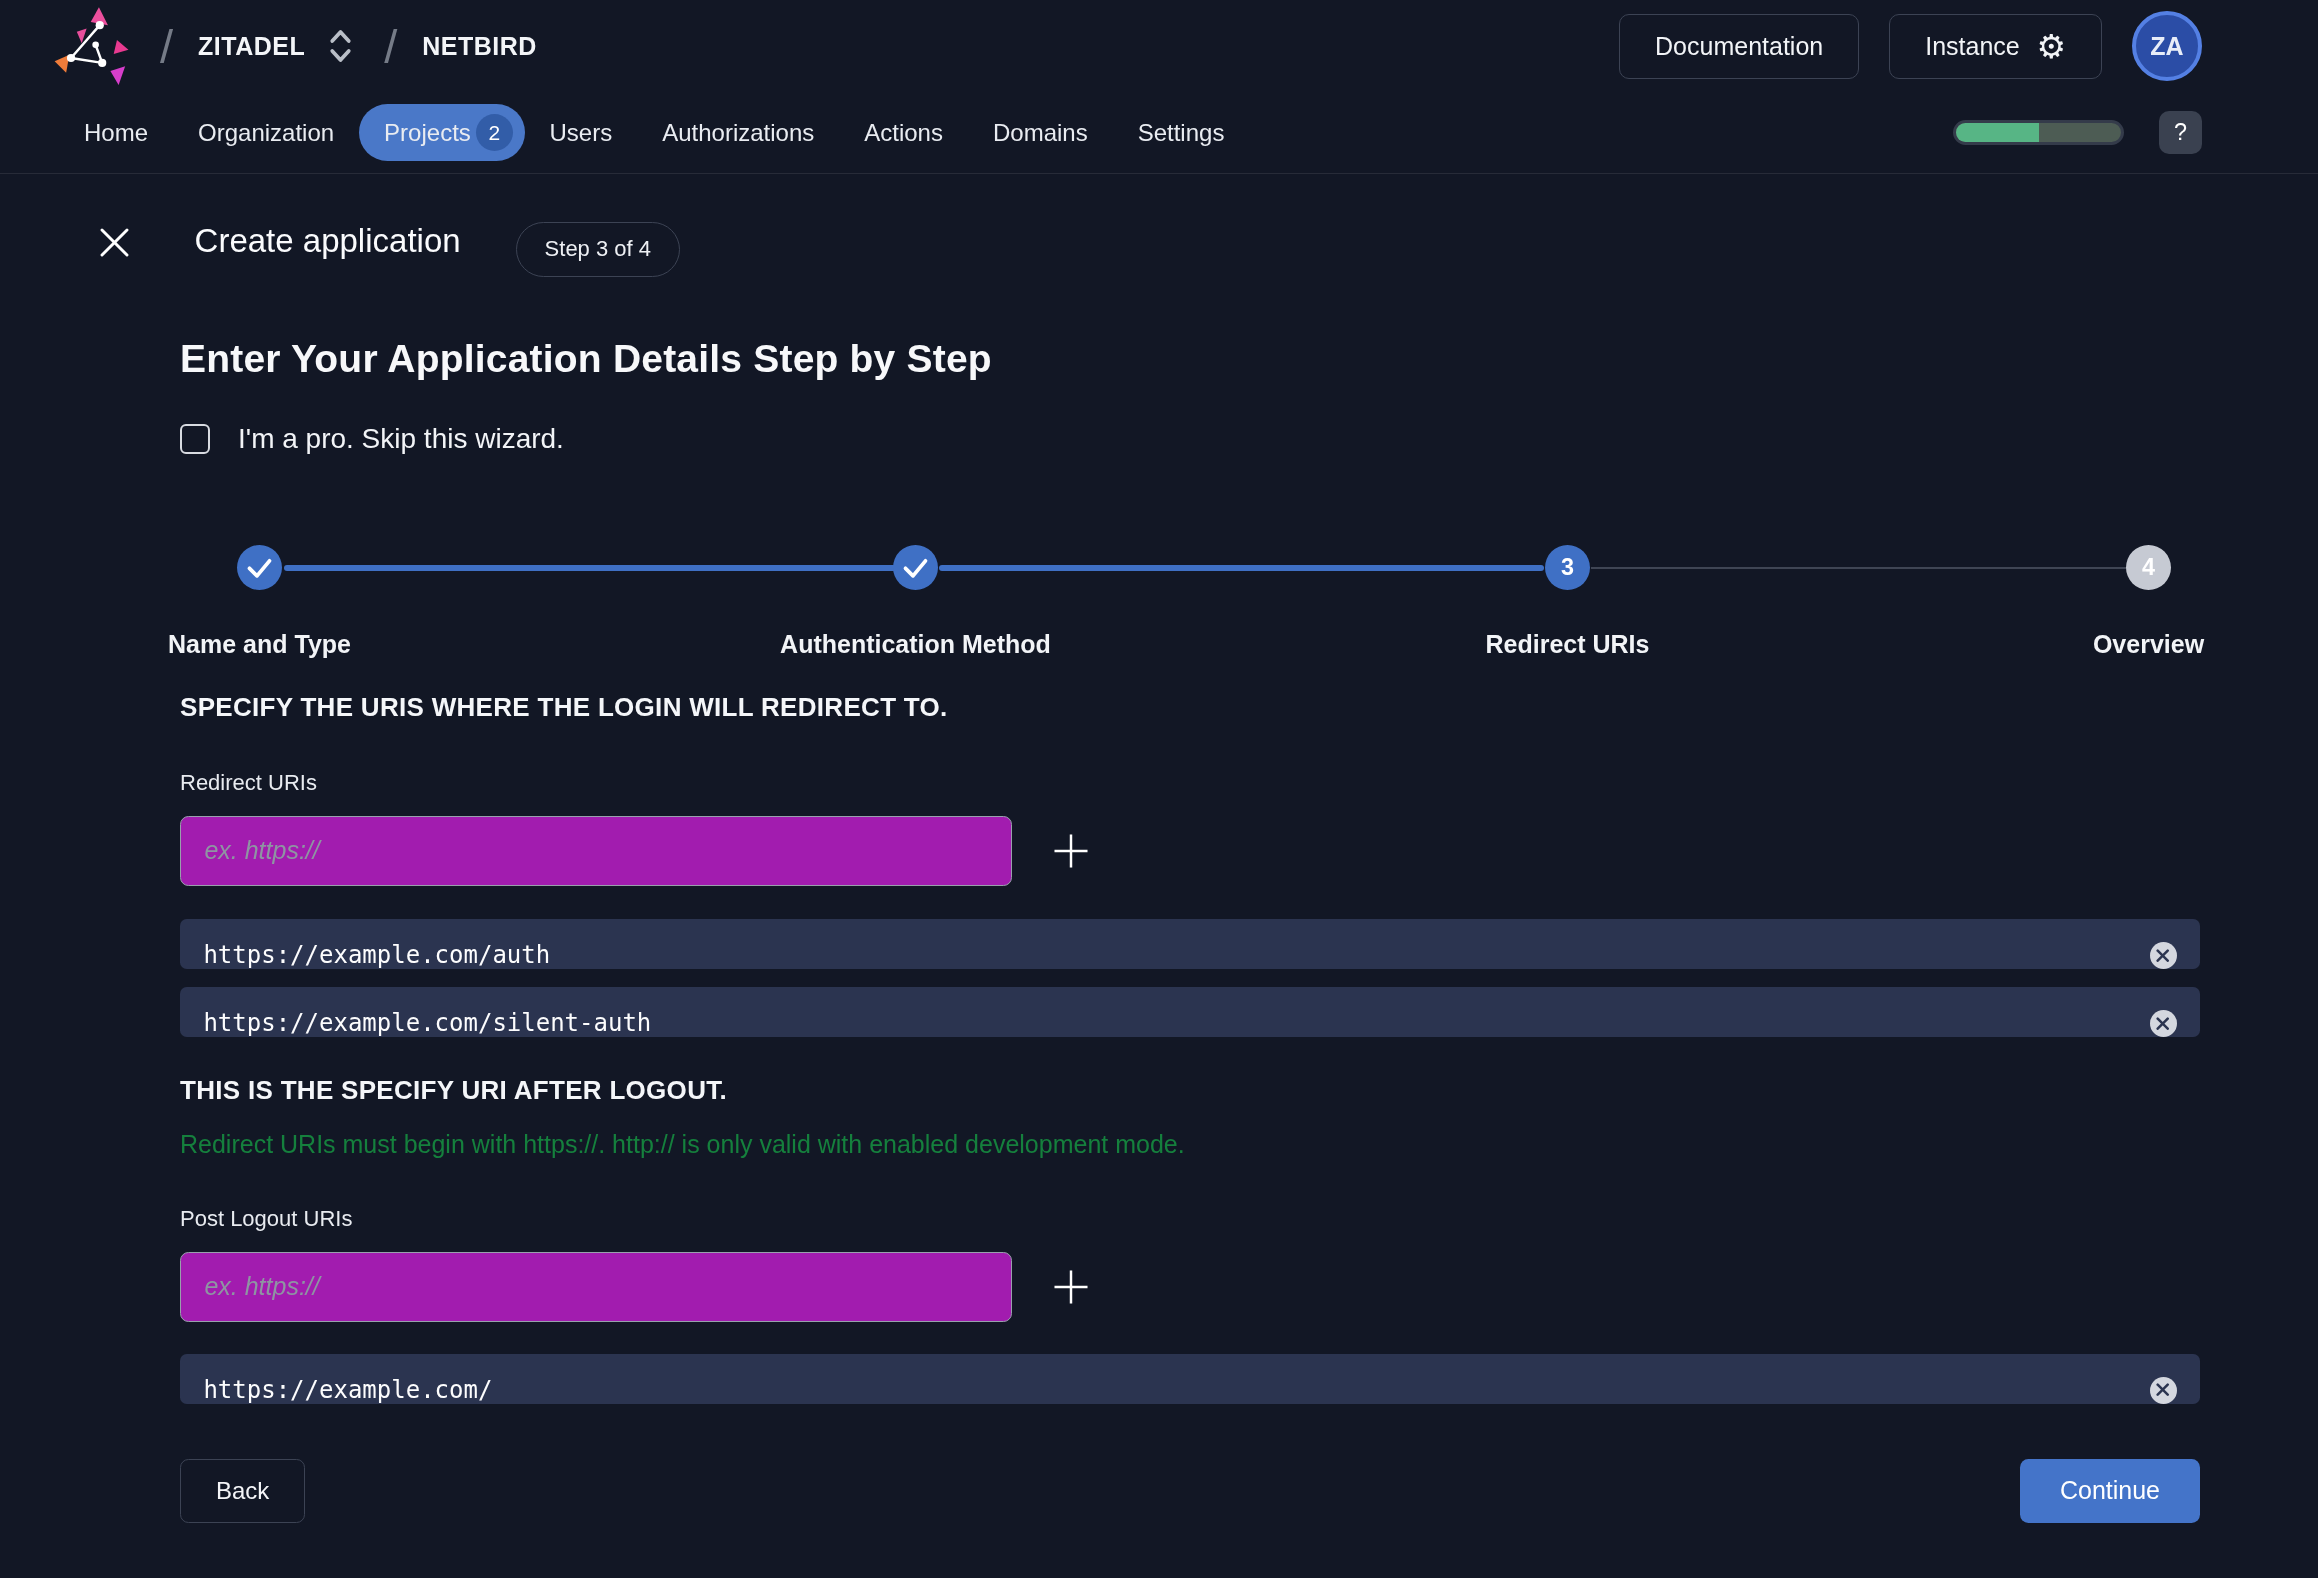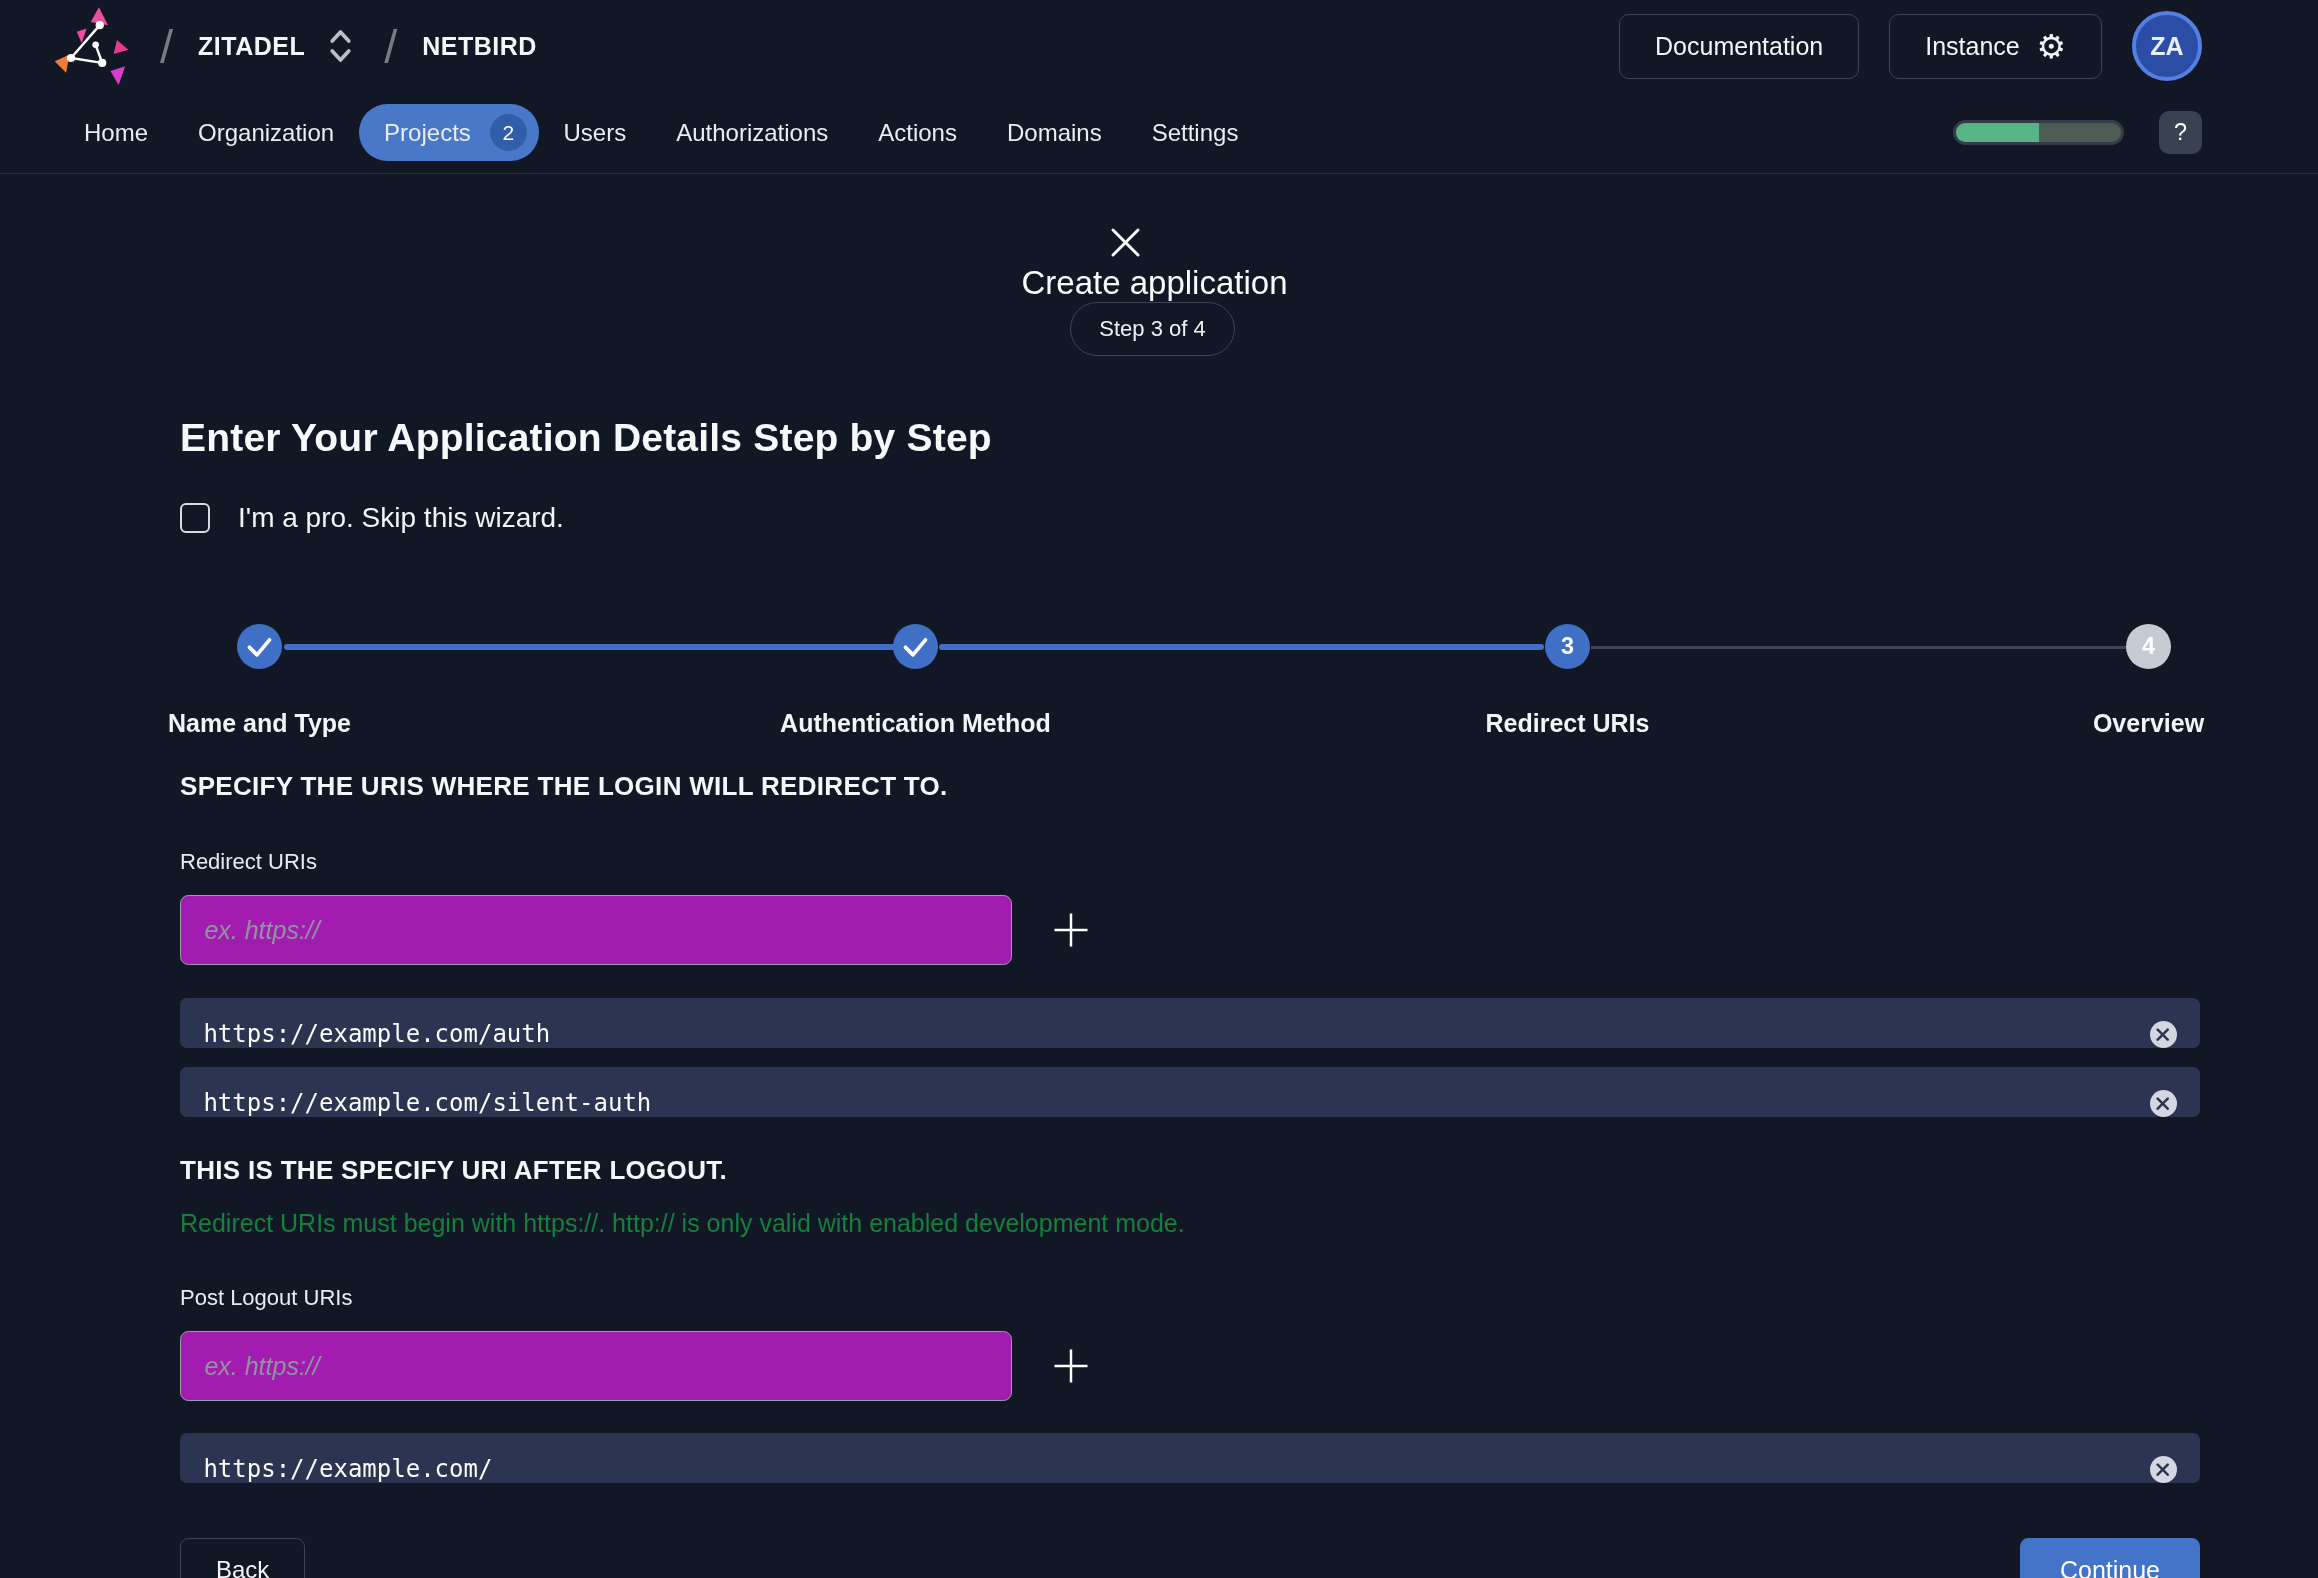--- a/index.html
+++ b/index.html
@@ -26,35 +26,35 @@
   .gear { font-size:33px; line-height:1; }
   .avatar {
     width:70px; height:70px; border-radius:50%; background:#2b4da6;
     border:4.2px solid #5480e4; color:#e8edf8; font-size:25px; font-weight:700;
     display:flex; align-items:center; justify-content:center; cursor:pointer;
   }
 
   
   .nav { height:82px; display:flex; align-items:center; padding:0 117px 0 59px; border-bottom:1.7px solid rgba(255,255,255,.09); }
   .nav-item { padding:13.4px 25px; font-size:24px; color:#e9ecf1; border-radius:835px; cursor:pointer; white-space:nowrap; }
-  .nav-item.active { background:#4a78c8; display:flex; align-items:center; gap:19px; padding:10px 11.7px 10px 25px;justify-content:flex-end; }
+  .nav-item.active { background:#4a78c8; display:flex; align-items:center; gap:5px; padding:10px 11.7px 10px 25px;justify-content:flex-end; }
   .nav-badge {
     width:37px; height:37px; border-radius:50%; background:#325da8; color:#fff;
     font-size:21px; display:flex; align-items:center; justify-content:center;
   }
   .nav-right { margin-left:auto; display:flex; align-items:center; gap:35px; }
   .progress { width:171px; height:25px; border-radius:835px; background:#4d5c54; border:3.3px solid #343b4a; overflow:hidden; }
   .progress-fill { height:100%; background:#57b585; }
   .help-btn {
     width:43px; height:43px; border-radius:10px; background:#3a4150; border:none;
     color:#fff; font-size:23.4px; font-family:inherit; cursor:pointer;
   }
 
   
-  .modal-head { display:flex; align-items:center; padding:48px 117px 0 48px;flex-direction:column; }
+  .modal-head { display:flex; align-items:flex-start; padding:48px 117px 0 94px; }
   .close-btn { background:none; border:none; cursor:pointer; display:flex; padding:3.3px; }
   .modal-title { margin-left:59px; font-size:33px; font-weight:500; color:#fafbfd; }
   .step-badge {
     margin-left:55px; font-size:22px; color:#eef0f4; padding:13.4px 28px;
     border:1.7px solid #3c4354; border-radius:835px; white-space:nowrap;
   }
 
   
   .content { padding:0 119px 0 180px; }
   .h1 { margin-top:60px; font-size:39px; font-weight:700; color:#f7f8fa; letter-spacing:0.2px; }

